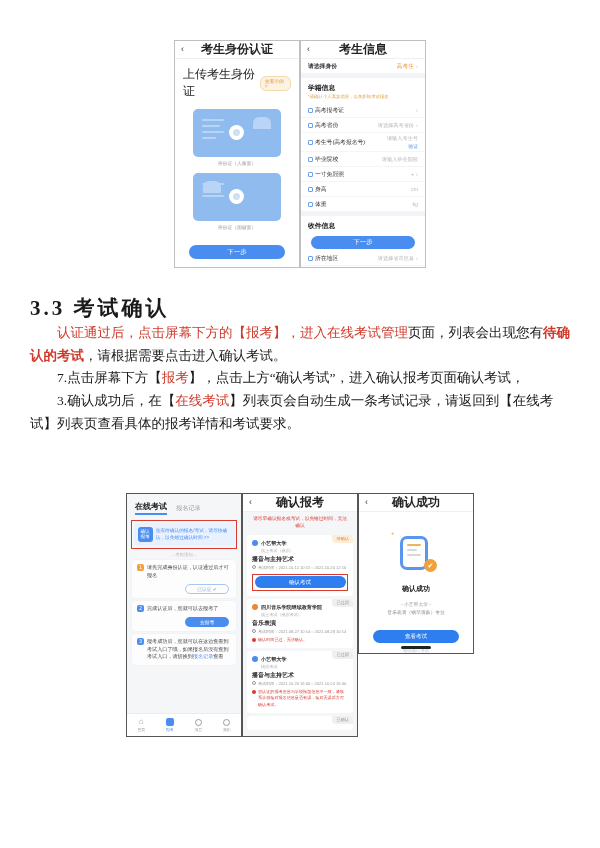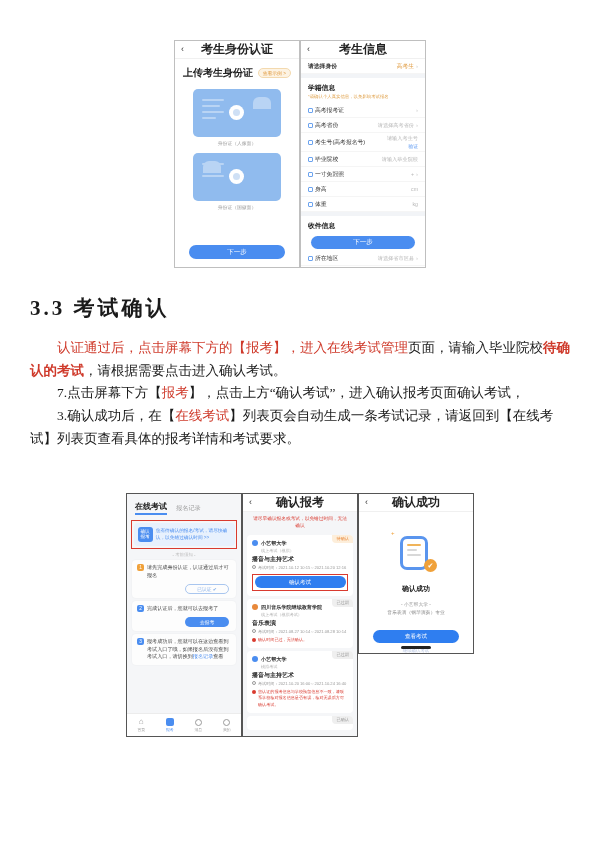--- a/index.html
+++ b/index.html
@@ -15,21 +15,21 @@
   .phone-header { height:18px; display:flex; align-items:center; justify-content:center;
                   position:relative; background:#fff; border-bottom:1px solid #f0f0f0; }
   .phone-header .back { position:absolute; left:6px; font-size:9px; color:#333; line-height:1; }
   .phone-header .title { font-size:12px; font-weight:bold; color:#222; }
 
   .top-phones { position:absolute; top:40px; left:174px; display:flex; }
   .bottom-phones { position:absolute; top:493px; left:126px; display:flex; }
 
   
   .id-section { display:flex; justify-content:space-between; align-items:center; padding:7px 8px 2px; }
-  .id-section-title { font-size:10px; font-weight:bold; color:#222; }
+  .id-section-title { font-size:12px; font-weight:normal; color:#222; }
   .example-badge { font-size:4.8px; color:#e09a3e; background:#fdf3e3; border:1px solid #f3d9ae;
                    border-radius:6px; padding:1px 4px; }
   .id-card { width:88px; height:48px; background:#90bbee; border-radius:5px; margin:7px auto 3px;
              position:relative; }
   .id-card .photo-circle { position:absolute; width:15px; height:15px; background:#fff;
              border-radius:50%; top:16px; left:36px; }
   .id-card .photo-circle::after { content:""; position:absolute; inset:4px; border-radius:50%;
              background:#cfe0f5; }
   .id-card .line { position:absolute; height:2px; background:#b9d4f4; border-radius:1px; }
   .id-card .l1 { top:10px; left:9px; width:22px; }
@@ -129,21 +129,21 @@
   .success-major { text-align:center; font-size:4.8px; color:#8a8a8a; margin-top:2px; }
   .success-btn { margin:15px 14px 5px; height:13px; background:#2f7ef0; border-radius:7px; color:#fff;
                  font-size:5.5px; display:flex; align-items:center; justify-content:center; }
   .success-link { text-align:center; font-size:4.4px; color:#b9c6e2; }
   .home-indicator { position:absolute; bottom:4px; left:50%; transform:translateX(-50%);
                     width:30px; height:3px; background:#222; border-radius:2px; }
 
   
   .doc { position:absolute; left:30px; top:294px; width:540px; color:#1a1a1a;
          font-family:"Liberation Serif", serif; }
-  .doc-heading { font-size:21px; font-weight:bold; letter-spacing:3px; margin-bottom:15px; }
+  .doc-heading { font-size:21px; font-weight:bold; letter-spacing:3px; margin-bottom:0; }
   .doc p { font-size:13.5px; line-height:1.68; text-indent:2em; }
   .red { color:#cf3a2b;font-family:Liberation Serif, serif; }
   .red-bold { color:#cf3a2b; font-weight:bold; }
 </style>
 </head>
 <body>
 
 <div class="page">
 
   <div class="top-phones">
@@ -265,21 +265,21 @@
         <span class="info-value">
             <span>请选择省市区县</span>
             <span class="chev">›</span>
           </span>
       </div>
     </div>
   </div>
 
   <div class="doc">
     <div class="doc-heading">3.3 考试确认</div>
-    <p><span class="red">认证通过后，点击屏幕下方的【报考】，进入在线考试管理</span><span>页面，请输入毕业院校</span><span class="red-bold">待确认的考试</span><span>，请根据需要点击进入确认考试。</span></p>
+    <p><span class="red">认证通过后，点击屏幕下方的【报考】，进入在线考试管理</span><span>页面，列表会出现您有</span><span class="red-bold">待确认的考试</span><span>，请根据需要点击进入确认考试。</span></p>
     <p><span>7.点击屏幕下方【</span><span class="red">报考</span><span>】，点击上方“确认考试”，进入确认报考页面确认考试，</span></p>
     <p><span>3.确认成功后，在【</span><span class="red">在线考试</span><span>】列表页会自动生成一条考试记录，请返回到【在线考试】列表页查看具体的报考详情和考试要求。</span></p>
   </div>
 
   <div class="bottom-phones">
 
     <div class="phone-b">
       <div class="exam-tabs">
         <span class="exam-tab-active">在线考试</span>
         <span class="exam-tab">报名记录</span>

